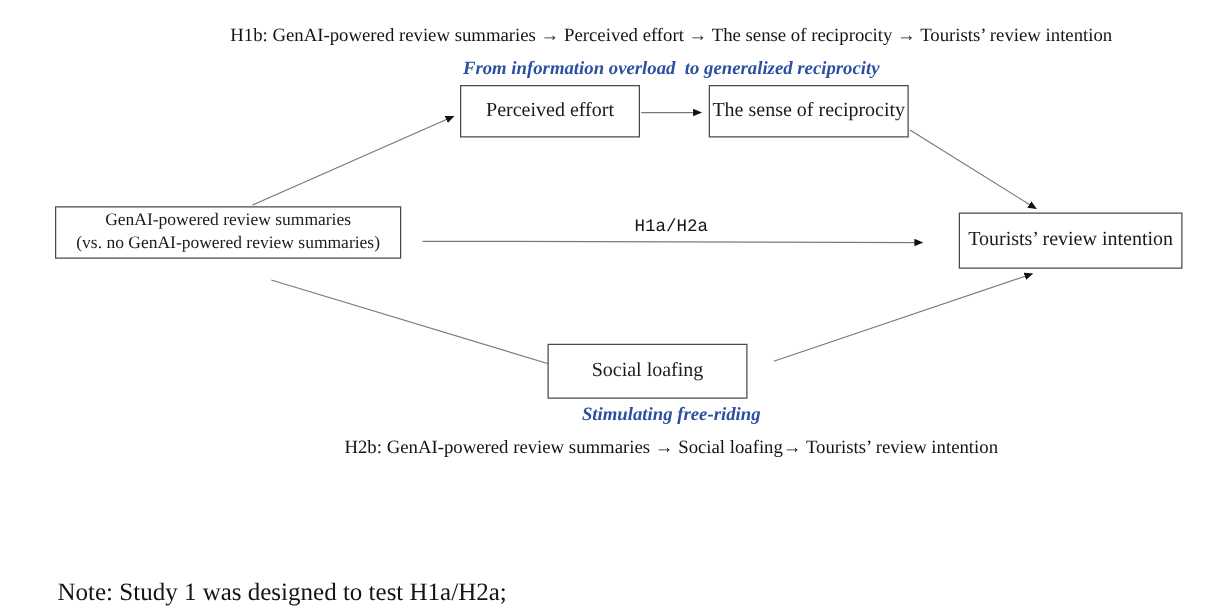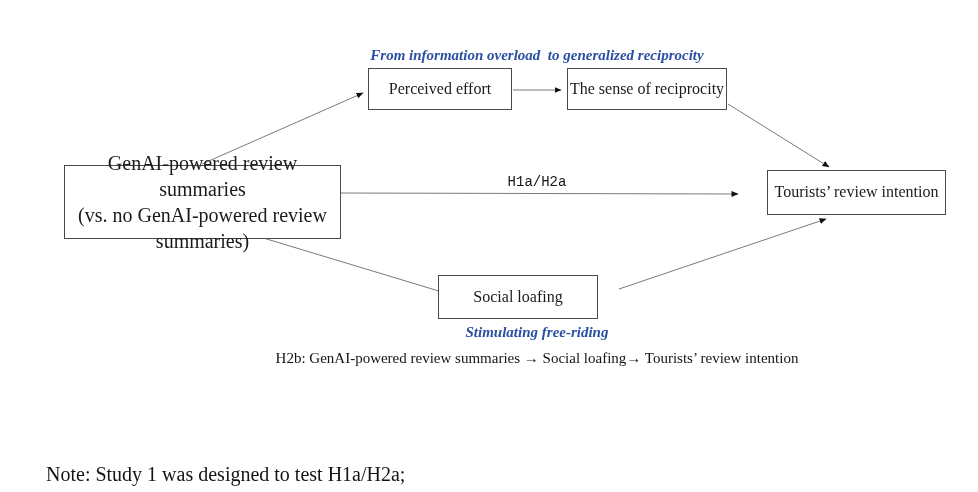--- a/index.html
+++ b/index.html
@@ -66,38 +66,39 @@
     color: #141414;
     line-height: 32px;
     white-space: pre;
   }
 </style>
 </head>
 <body>
 
 <div class="canvas">
 
+  <div class="abs caption" style="left:96px; top:21px; width:882px;">H1b: GenAI-powered review summaries → Perceived effort → The sense of reciprocity → Tourists’ review intention</div>
 
   <div class="abs blue-label" style="left:96px; top:47px; width:882px;">From information overload  to generalized reciprocity</div>
 
   <svg class="arrows" viewBox="0 0 978 492">
     <defs>
       <marker id="ah" markerWidth="9" markerHeight="8" refX="6.5" refY="3" orient="auto" markerUnits="userSpaceOnUse">
         <path d="M0,0 L7,3 L0,6 Z" fill="#111111"></path>
       </marker>
     </defs>
     <line x1="202" y1="164" x2="363" y2="93" stroke="#7a7a7a" stroke-width="1" marker-end="url(#ah)"></line>
     <line x1="513" y1="90" x2="561" y2="90" stroke="#7a7a7a" stroke-width="1" marker-end="url(#ah)"></line>
     <line x1="728" y1="104" x2="829" y2="167" stroke="#7a7a7a" stroke-width="1" marker-end="url(#ah)"></line>
     <line x1="338" y1="193" x2="738" y2="194" stroke="#7a7a7a" stroke-width="1" marker-end="url(#ah)"></line>
     <line x1="217" y1="224" x2="452" y2="295" stroke="#7a7a7a" stroke-width="1" marker-end="url(#ah)"></line>
     <line x1="619" y1="289" x2="826" y2="219" stroke="#7a7a7a" stroke-width="1" marker-end="url(#ah)"></line>
   </svg>
 
-  <div class="node" style="left:64px; top:165px; width:277px; height:74px; font-size:20px;">
+  <div class="node" style="left:44px; top:165px; width:277px; height:42px; font-size:14px;">
     <span>GenAI-powered review summaries</span>
     <span>(vs. no GenAI-powered review summaries)</span>
   </div>
 
   <div class="node" style="left:368px; top:68px; width:144px; height:42px;">
     <span>Perceived effort</span>
   </div>
 
   <div class="node" style="left:567px; top:68px; width:160px; height:42px;">
     <span>The sense of reciprocity</span>

